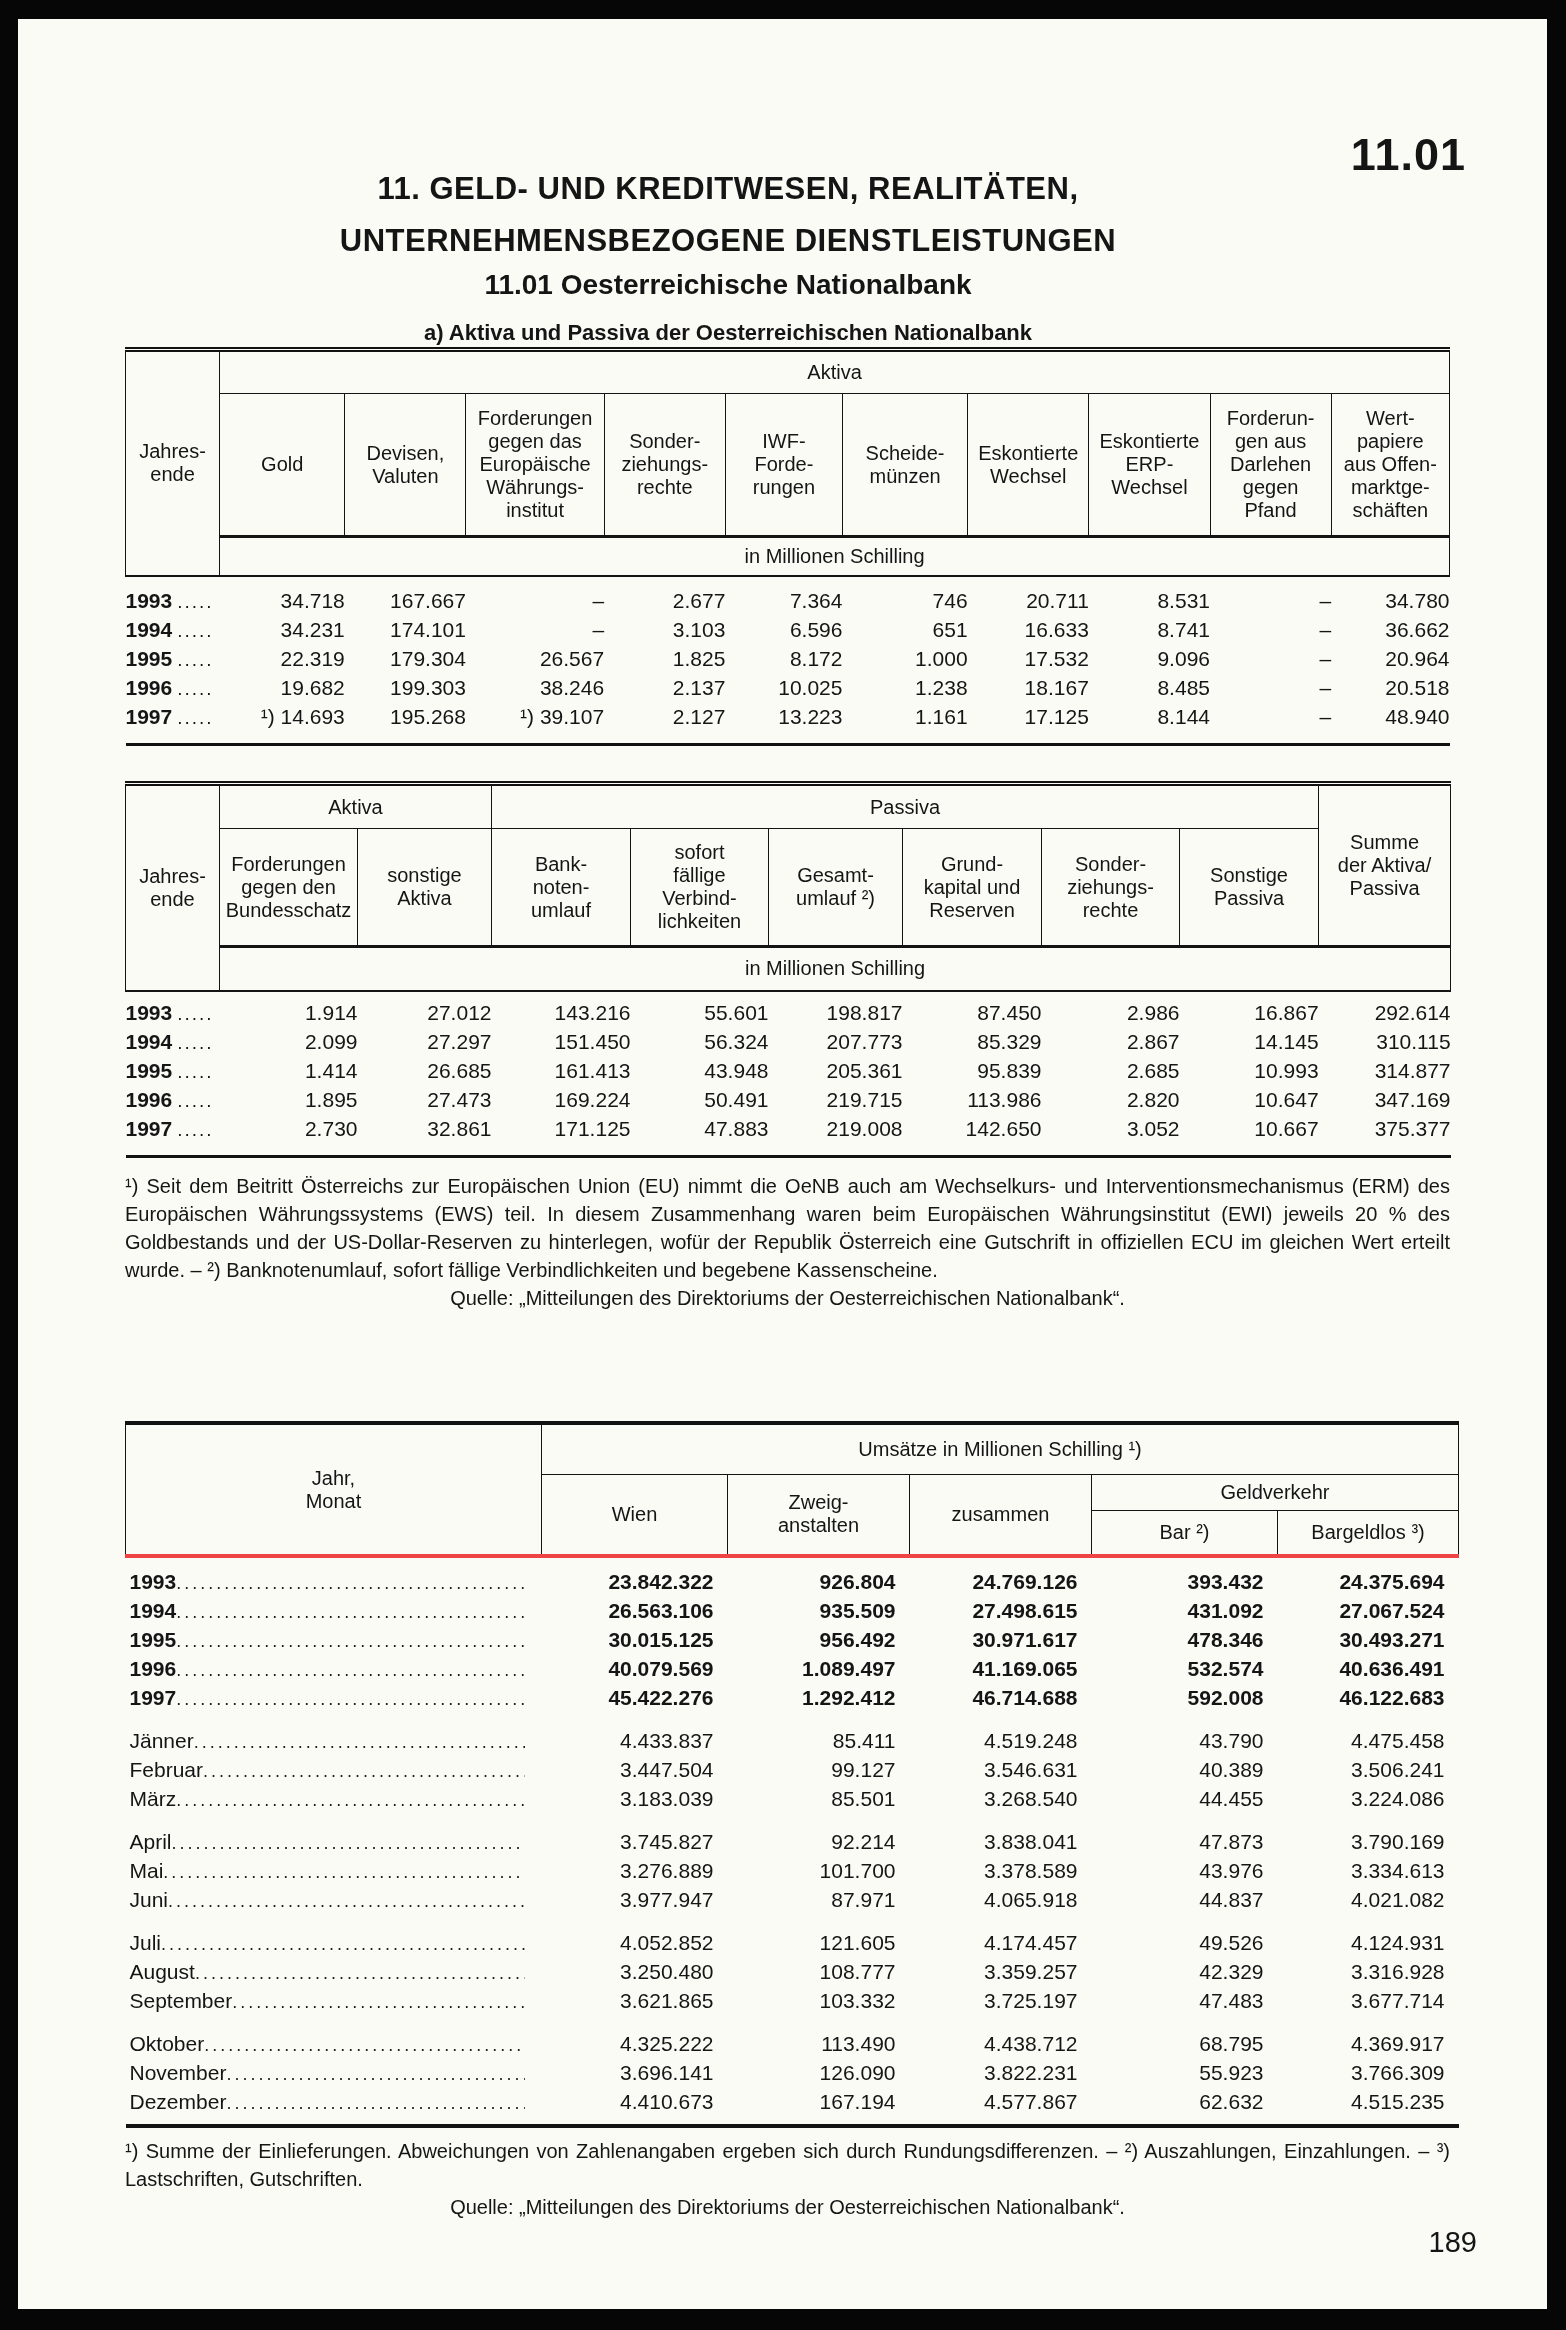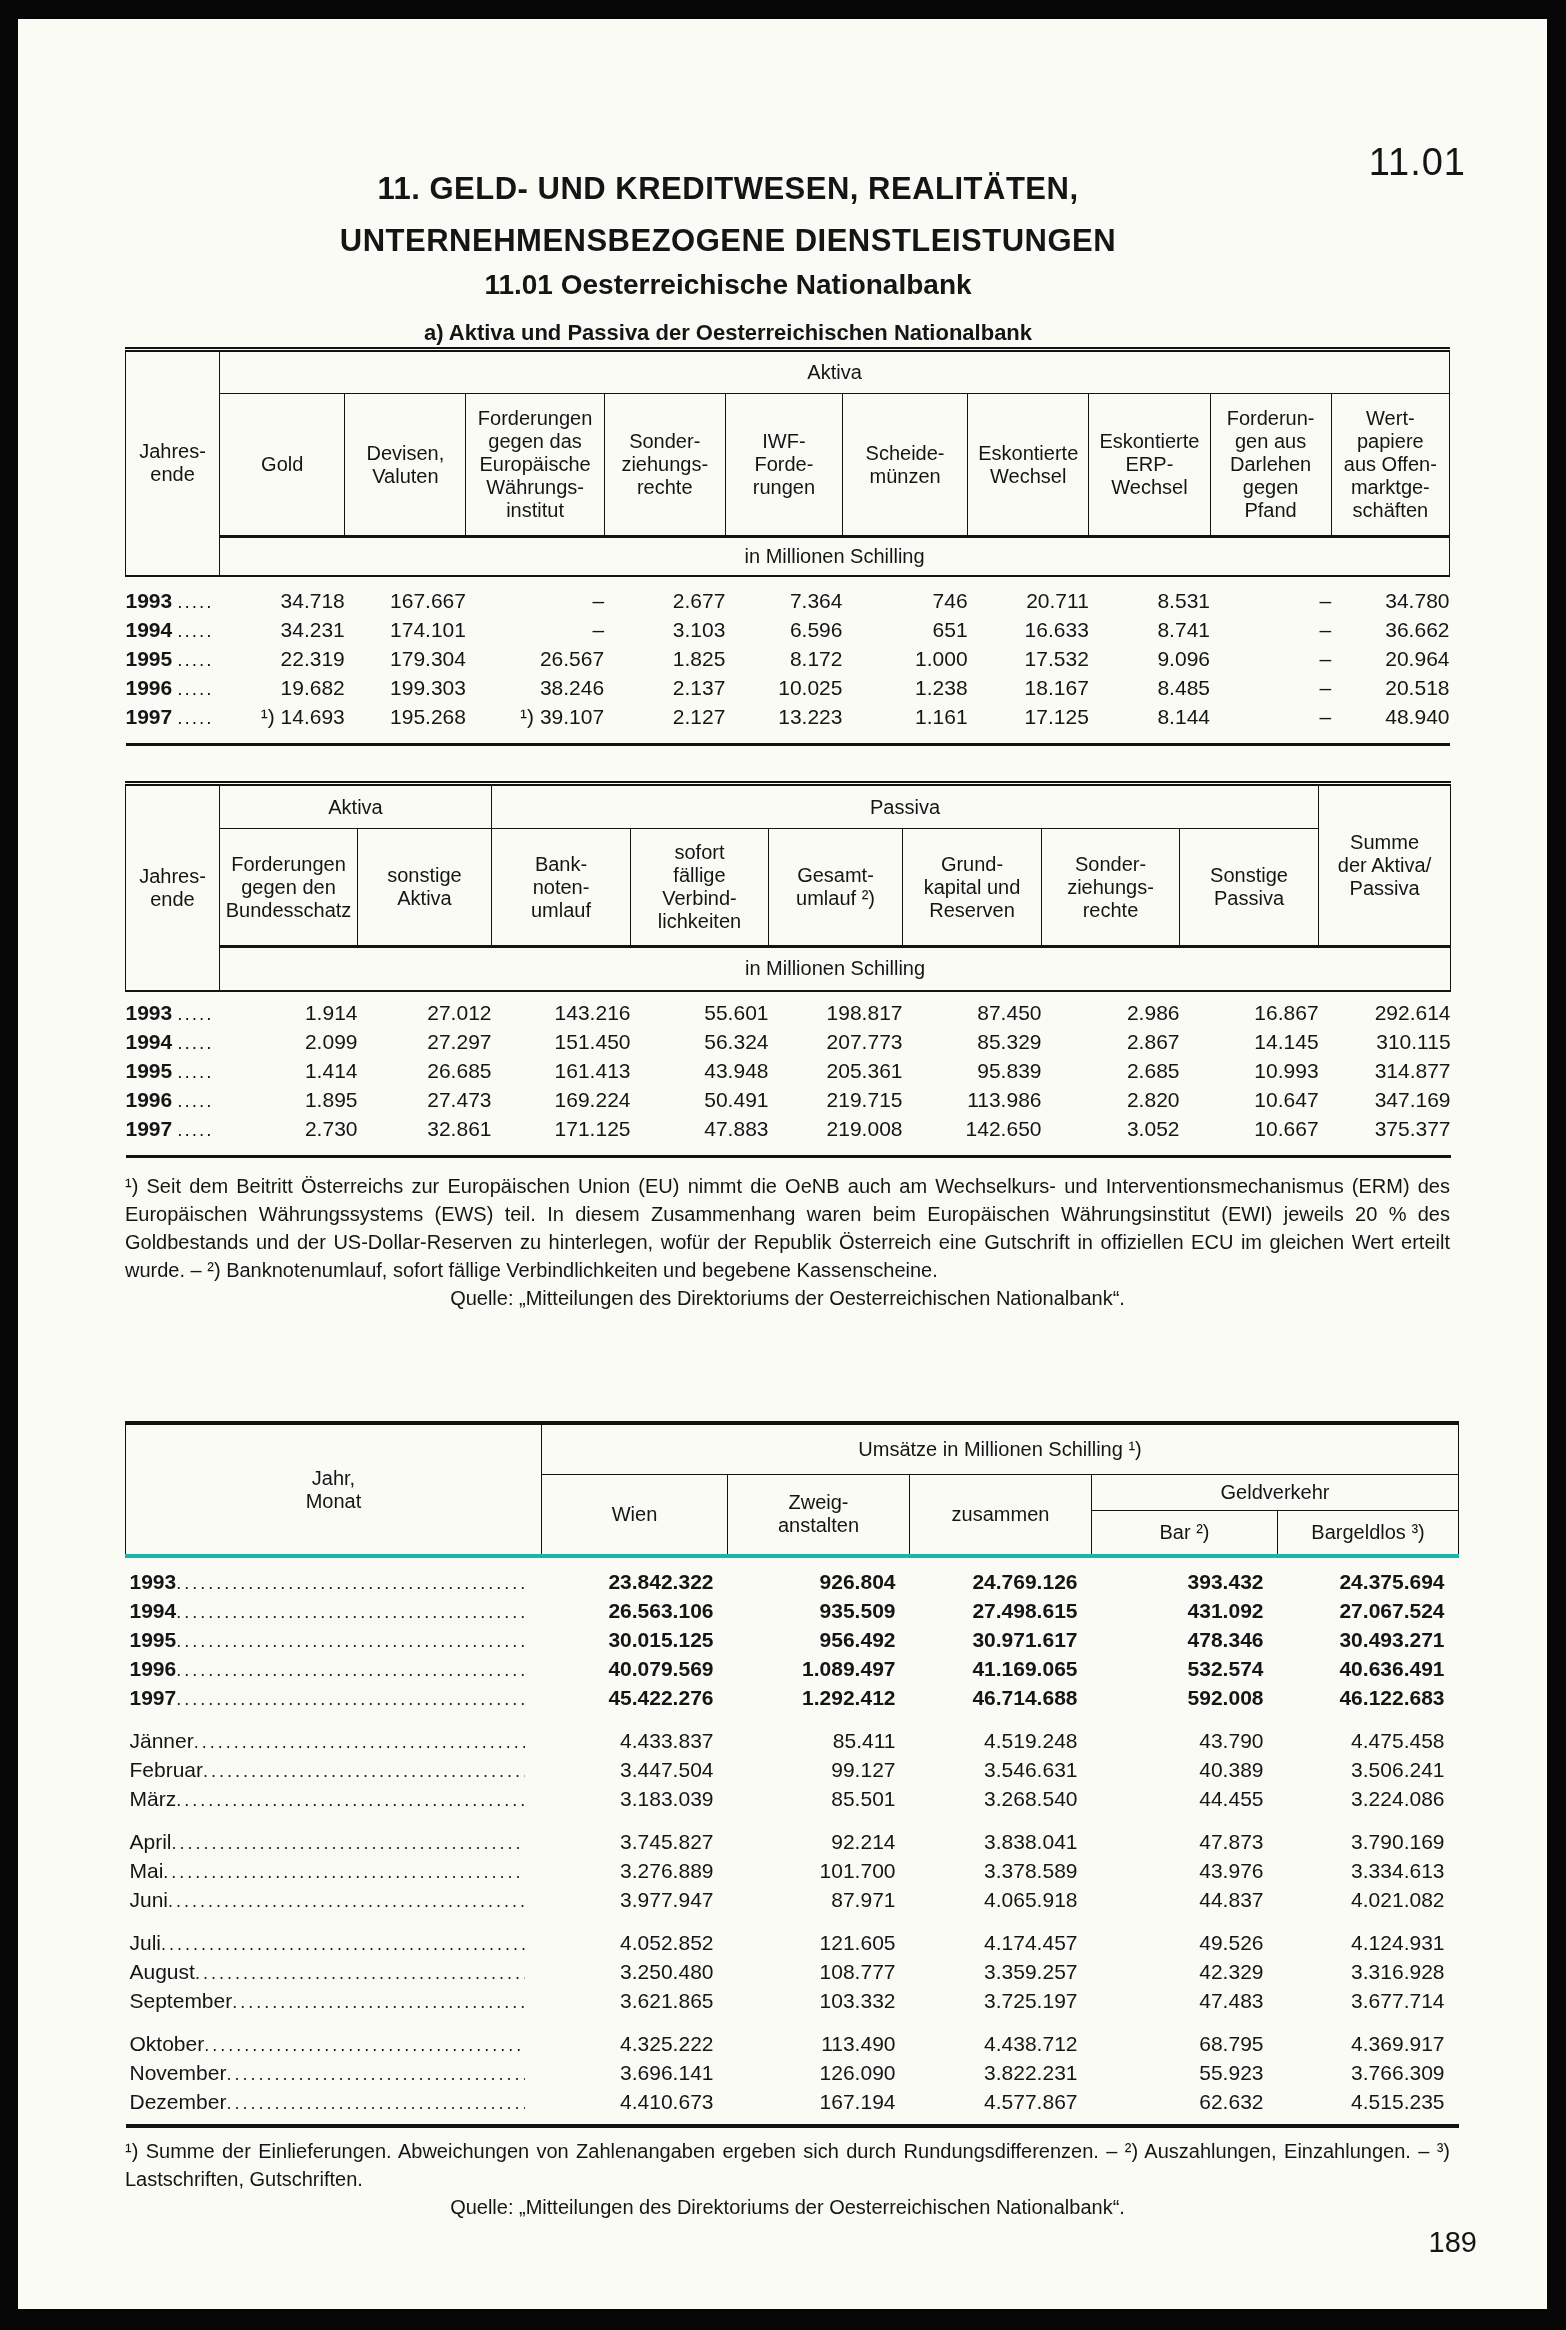--- a/index.html
+++ b/index.html
@@ -4,21 +4,21 @@
 <style>
   html,body{margin:0;padding:0;}
   body{
     width:1567px;height:2330px;background:#060606;position:relative;
     font-family:"Liberation Sans","DejaVu Sans",sans-serif;
   }
   .sheet{
     position:absolute;left:18px;top:19px;width:1529px;height:2290px;
     background:#fbfbf5;color:#151515;overflow:hidden;
   }
-  .corner{position:absolute;top:122px;right:81px;font-size:38px;font-weight:normal;letter-spacing:1px;}
+  .corner{position:absolute;top:110px;right:81px;font-size:45px;font-weight:bold;letter-spacing:1px;}
   .hline{position:absolute;left:0;width:1420px;text-align:center;font-weight:bold;line-height:1.15;}
   .h1{top:152px;font-size:31px;letter-spacing:0.5px;}
   .h2{top:204px;font-size:31px;letter-spacing:0.5px;}
   .hsub{top:250px;font-size:28px;}
   .capa{top:301px;font-size:22px;}
   .capb{top:1358px;font-size:23px;}
 
   table.tbl{position:absolute;left:107px;border-collapse:collapse;table-layout:fixed;}
   #tblA1{top:328px;width:1325px;border-top:5.4px double #121212;border-bottom:3.5px solid #121212;}
   #tblA2{top:762px;width:1325px;border-top:5.4px double #121212;border-bottom:3.5px solid #121212;}
@@ -28,21 +28,21 @@
     text-align:center;vertical-align:middle;font-weight:normal;
     white-space:pre-line;font-size:20px;line-height:23px;padding:0 3px;
   }
   .bl{border-left:1.5px solid #141414;}
   .br{border-right:1.5px solid #141414;}
   .stub{border-left:1.5px solid #141414;}
   .grp{font-size:21px;border-bottom:1.5px solid #141414;}
   .sbot{border-bottom:2px solid #141414;}
   .unitrow{border-top:3.5px solid #141414;border-bottom:2px solid #141414;font-size:21px;}
   .gvline{border-bottom:1.5px solid #141414;}
-  .hbot{border-bottom:4px solid #14b8a6;}
+  .hbot{border-bottom:4px solid #ef4444;}
 
   #tblA1 thead tr.r1{height:44px;}  #tblA1 thead tr.r2{height:143px;} #tblA1 thead tr.r3{height:39px;}
   #tblA2 thead tr.r1{height:45px;}  #tblA2 thead tr.r2{height:118px;} #tblA2 thead tr.r3{height:44px;}
   #tblB  thead tr.r1{height:51px;} #tblB  thead tr.r2{height:36px;}  #tblB  thead tr.r3{height:46px;}
 
   .tbl tbody tr{height:29px;margin-top:42px;}
   .tbl tbody td,.tbl tbody th{font-size:21px;vertical-align:middle;padding:0;}
   .num{text-align:right;padding-right:22px;}
   #tblB .num{padding-right:14px;}
   .yr{text-align:left;font-weight:bold;padding-left:4px;white-space:nowrap;}

